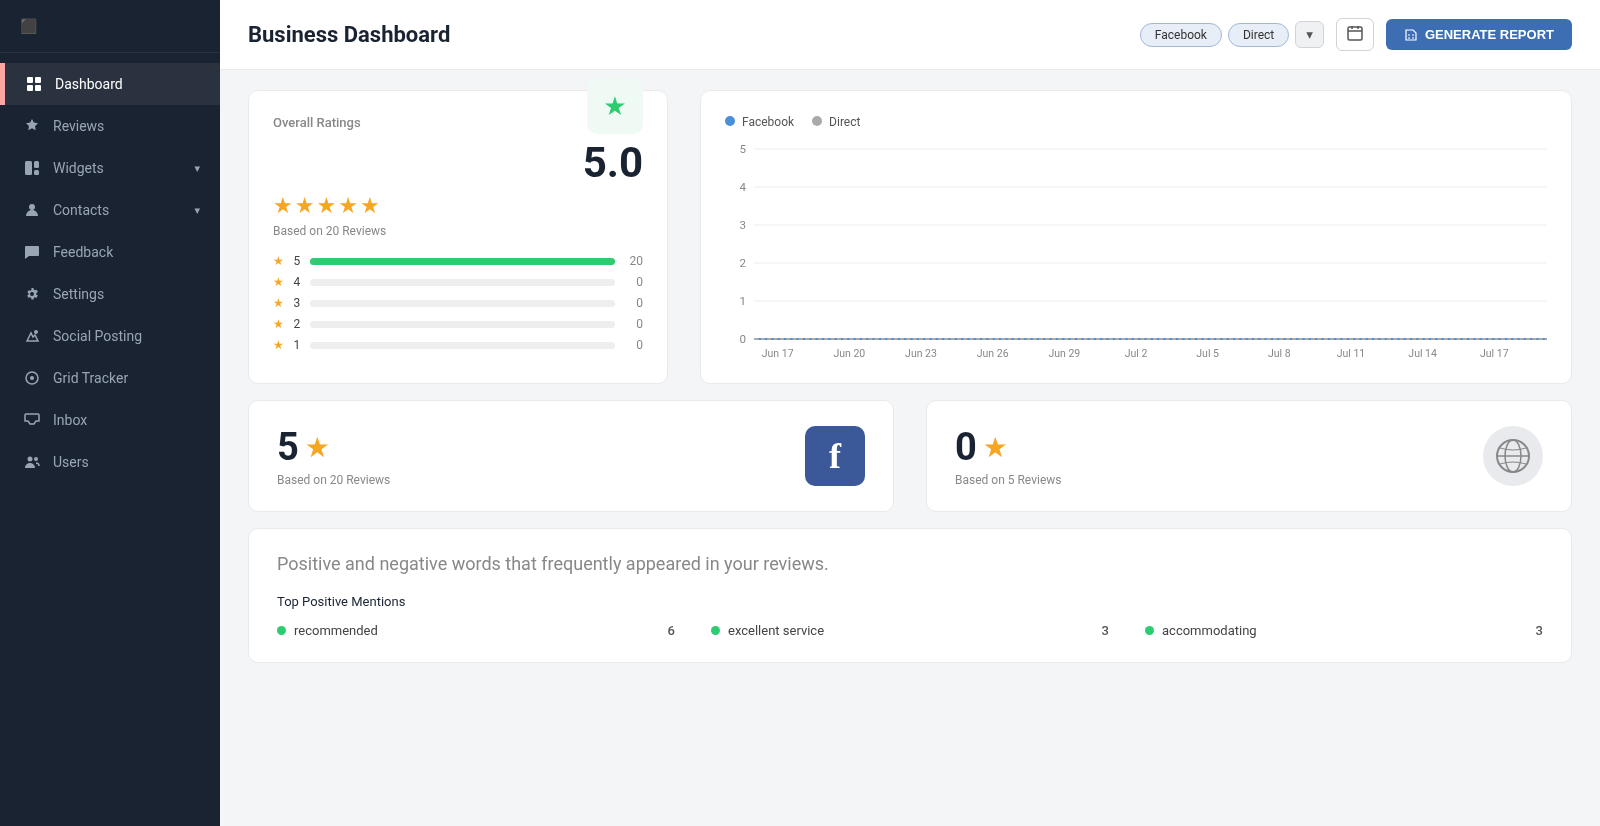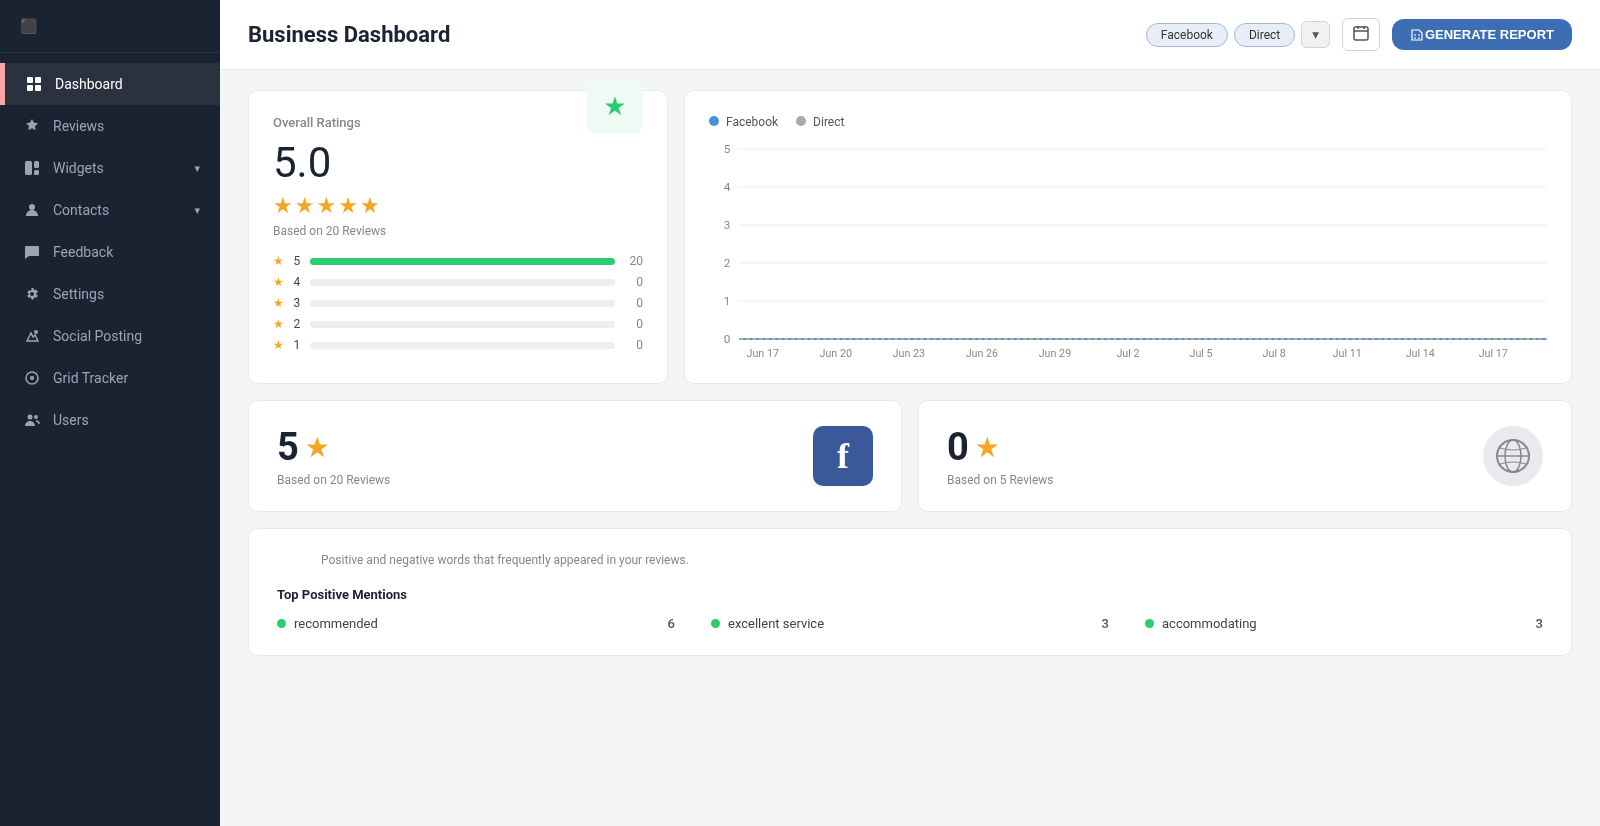--- a/index.html
+++ b/index.html
@@ -87,46 +87,46 @@
       border: 1px solid #d0d3d8;
       border-radius: 6px;
       padding: 6px 10px;
       cursor: pointer;
       color: #555;
     }
     .generate-btn {
       background: #3d6eb4;
       color: #fff;
       border: none;
-      border-radius: 12px;
+      border-radius: 6px;
       padding: 8px 18px;
       font-size: 13px;
       font-weight: 600;
       cursor: pointer;
       display: flex;
       align-items: center;
-      gap: 1px;
+      gap: 7px;
     }
 
     
     .content { padding: 20px 28px; display: flex; flex-direction: column; gap: 16px; }
 
     
-    .row { display: flex; gap: 16px; }
+    .row { display: flex; gap: 32px; }
 
     
     .card {
       background: #fff;
       border-radius: 10px;
       padding: 24px;
       border: 1px solid #e8eaed;
     }
     .ratings-card { flex: 0 0 420px; }
     .ratings-card .card-title { font-size: 13px; color: #888; margin-bottom: 8px; font-weight: 500; }
-    .ratings-card .big-score { font-size: 42px; font-weight: 400; color: #1a2332; }
+    .ratings-card .big-score { font-size: 42px; font-weight: 700; color: #1a2332; text-align: right; }
     .stars { color: #f5a623; font-size: 22px; letter-spacing: 2px; margin: 6px 0; }
     .based-on { font-size: 12px; color: #888; margin-bottom: 16px; }
     .rating-icon-box {
       float: right;
       margin-top: -60px;
       background: #f0faf5;
       border-radius: 10px;
       width: 56px;
       height: 56px;
       display: flex;
@@ -170,22 +170,22 @@
     .globe-icon {
       width: 60px; height: 60px; border-radius: 50%;
       background: #e8eaed;
       display: flex; align-items: center; justify-content: center;
       font-size: 32px;
     }
 
     
     .keywords-card { padding: 24px 28px; }
     .keywords-title { font-size: 14px; font-weight: 700; color: #1a2332; margin-bottom: 4px; }
-    .keywords-sub { font-size: 12px; color: #888; margin-bottom: 20px; margin-left: 44px; }
-    .mentions-title { font-size: 13px; font-weight: 700; color: #1a2332; margin-bottom: 14px; }
+    .keywords-sub { font-size: 18px; color: #888; margin-bottom: 20px; }
+    .mentions-title { font-size: 13px; font-weight: 400; color: #1a2332; margin-bottom: 14px; }
     .mentions-grid { display: grid; grid-template-columns: repeat(3, 1fr); gap: 12px 36px; }
     .mention-item { display: flex; align-items: center; justify-content: space-between; font-size: 13px; }
     .mention-dot { width: 9px; height: 9px; border-radius: 50%; background: #2ecc71; margin-right: 8px; }
     .mention-label { color: #444; display: flex; align-items: center; }
     .mention-count { color: #555; font-weight: 500; }
   </style>
 </head>
 <body>
 
 <aside class="sidebar">
@@ -259,20 +259,28 @@
       <span>Social Posting</span>
     </div>
     <div class="sidebar-item">
       <span class="icon">
         <svg width="16" height="16" viewBox="0 0 16 16" fill="currentColor">
             <circle cx="8" cy="8" r="2"></circle>
             <circle cx="8" cy="8" r="6" fill="none" stroke="currentColor" stroke-width="1.5"></circle>
           </svg>
       </span>
       <span>Grid Tracker</span>
+    </div>
+    <div class="sidebar-item">
+      <span class="icon">
+        <svg width="16" height="16" viewBox="0 0 16 16" fill="currentColor">
+            <path d="M1 9h3l2 3h4l2-3h3V3a1 1 0 00-1-1H2a1 1 0 00-1 1v6z" fill="none" stroke="currentColor" stroke-width="1.5"></path>
+          </svg>
+      </span>
+      <span>Inbox</span>
     </div>
     <div class="sidebar-item">
       <span class="icon">
         <svg width="16" height="16" viewBox="0 0 16 16" fill="currentColor">
             <circle cx="6" cy="5" r="2.5"></circle>
             <path d="M1 14c0-2.8 2.2-5 5-5s5 2.2 5 5"></path>
             <circle cx="12" cy="5" r="2"></circle>
             <path d="M12 9c1.7 0 3 1.3 3 3" fill="none" stroke="currentColor" stroke-width="1.5"></path>
           </svg>
       </span>

